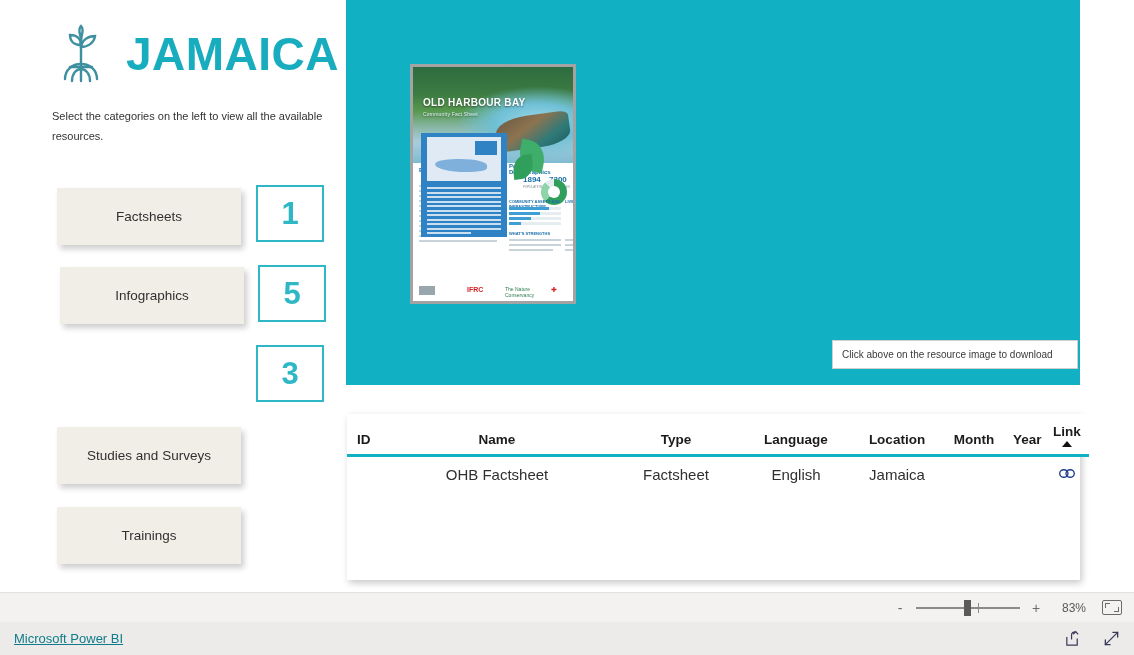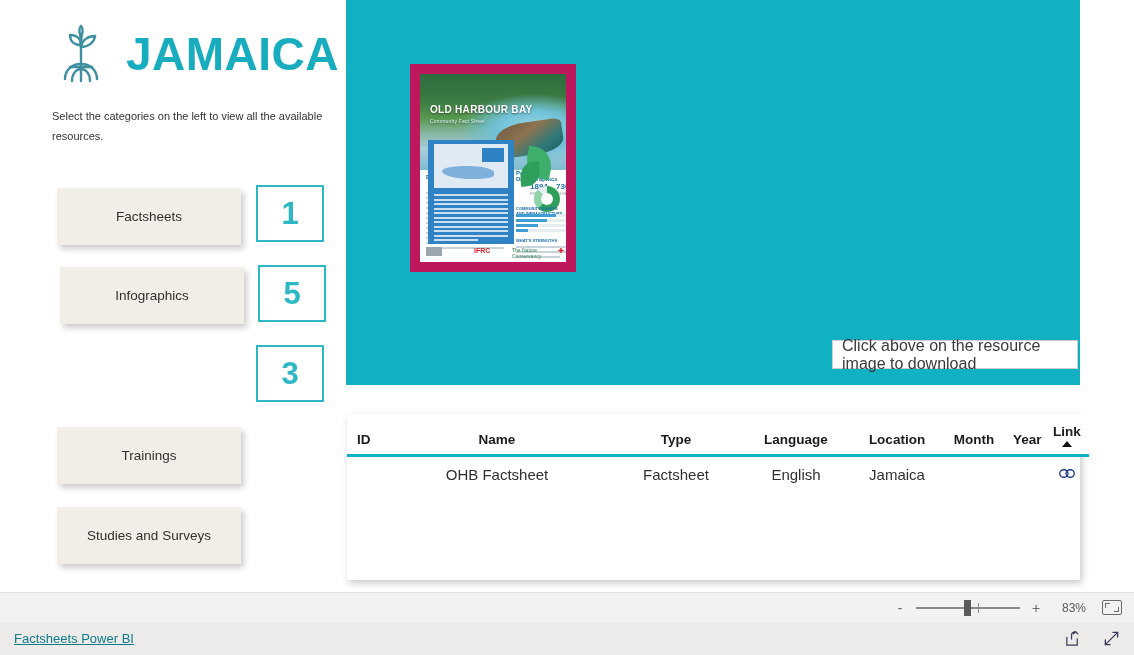--- a/index.html
+++ b/index.html
@@ -148,23 +148,23 @@
     font-size: 13.5px;
     font-weight: bold;
     line-height: 18px;
   }
 
   #resource-thumb {
     position: absolute;
     left: 64px;
     top: 64px;
     width: 166px;
-    height: 208px;
-    background: #be185d;
-    padding: 10px;
+    height: 240px;
+    background: #a3a3a3;
+    padding: 3px;
     cursor: pointer;
     overflow: hidden;
   }
 
   
   .fs { position: relative; width: 100%; height: 100%; background: #ffffff; overflow: hidden; }
 
   .fs-photo {
     position: absolute; left: 0; top: 0; right: 0; height: 96px;
     background:
@@ -249,21 +249,21 @@
     position: absolute;
     left: 486px;
     top: 340px;
     width: 246px;
     height: 29px;
     background: #ffffff;
     border: 1px solid #cfcfcf;
     display: flex;
     align-items: center;
     padding-left: 9px;
-    font-size: 16px;
+    font-size: 10px;
     color: #3a3a3a;
   }
 
   
   #table-card {
     position: absolute;
     left: 347px;
     top: 414px;
     width: 733px;
     height: 166px;
@@ -424,27 +424,27 @@
 
         <div class="category-row" id="row-infographics">
           <button class="category-button">Infographics</button>
           <div class="count-box">5</div>
         </div>
 
         <div class="category-row" id="row-reports">
           <div class="count-box">3</div>
         </div>
 
+        <div class="category-row" id="row-studies">
+          <button class="category-button">Studies and Surveys</button>
+
+        </div>
+
         <div class="category-row" id="row-trainings">
           <button class="category-button">Trainings</button>
-
-        </div>
-
-        <div class="category-row" id="row-studies">
-          <button class="category-button">Studies and Surveys</button>
 
         </div>
 
       </div>
     </div>
 
     <div id="resource-panel">
 
 
       <div id="resource-thumb">
@@ -596,21 +596,21 @@
     <div id="zoom-track">
       <div id="zoom-thumb"></div>
       <div id="zoom-tick"></div>
     </div>
     <span class="zoom-plus">+</span>
     <span id="zoom-percent">83%</span>
     <span id="fit-button"></span>
   </div>
 
   <div id="footer-bar">
-    <span id="powerbi-link">Factsheets Power BI</span>
+    <span id="powerbi-link">Microsoft Power BI</span>
     <span id="footer-actions">
       <span class="footer-icon">
         <svg viewBox="0 0 18 18" width="17" height="17" fill="none" stroke="#3a3a5a" stroke-width="1.3">
           <path d="M3 7.5 L3 16 L14 16 L14 9"></path>
           <path d="M8 10 L8 5 C8 3 10 2 12 2"></path>
           <path d="M9.5 4.5 L12.4 1.8 L15 4.6"></path>
         </svg>
       </span>
       <span class="footer-icon">
         <svg viewBox="0 0 18 18" width="17" height="17" fill="none" stroke="#3a3a5a" stroke-width="1.4" stroke-linecap="round">

